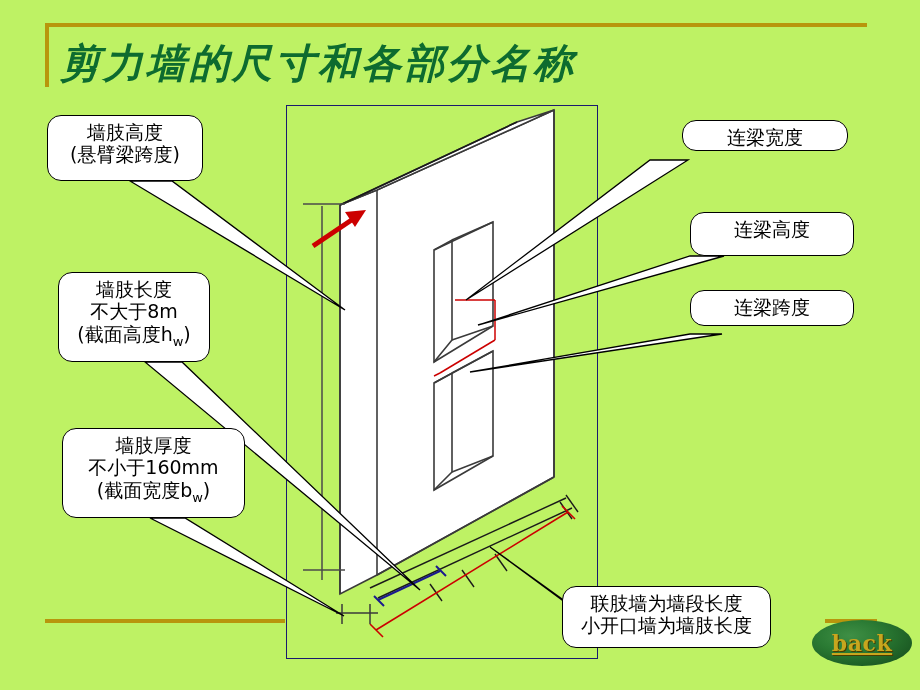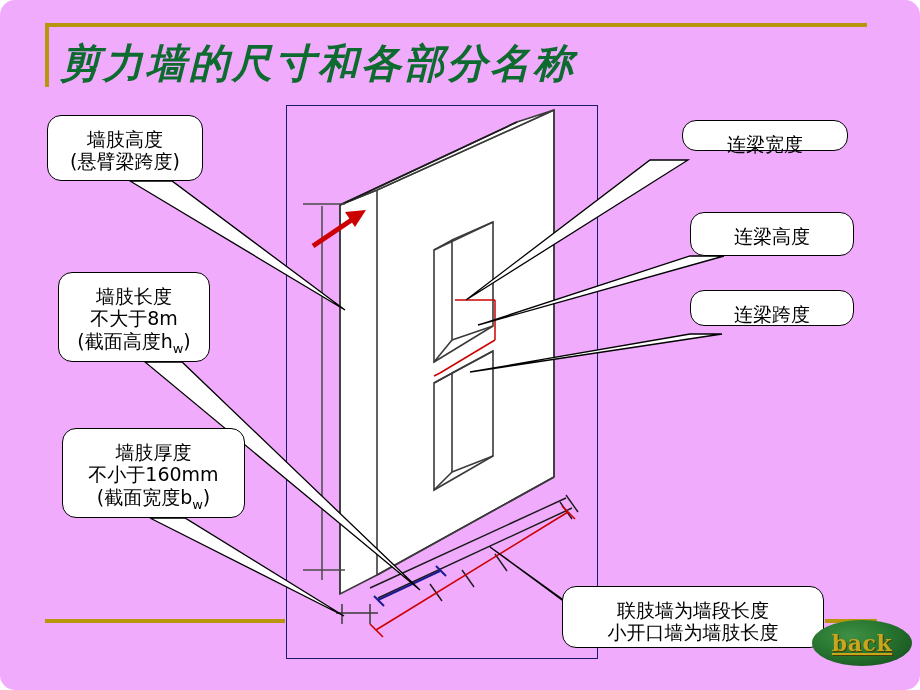--- a/index.html
+++ b/index.html
@@ -12,22 +12,21 @@
     background: #ffffff;
     font-family: "Liberation Sans", sans-serif;
     overflow: hidden;
     position: relative;
   }
   #slide {
     position: absolute;
     left: 0; top: 0;
     width: 920px;
     height: 690px;
-    background: #f0abfc;
-    border-radius: 15px;
+    background: #bef264;
   }
   
   .rule {
     position: absolute;
     background: #b8960c;
   }
   #rule-top {
     left: 45px; top: 23px;
     width: 822px; height: 4px;
   }
@@ -78,21 +77,21 @@
   .callout {
     position: absolute;
     border: 1.6px solid #000000;
     border-radius: 14px;
     background: #ffffff;
     font-family: "DejaVu Sans", "Liberation Sans", sans-serif;
     font-size: 19px;
     color: #000000;
     text-align: center;
     line-height: 1.18;
-    padding: 12px 10px;
+    padding: 5px 10px;
     box-sizing: border-box;
     white-space: nowrap;
     z-index: 5;
   }
   .callout .ln { display: block; }
   .sub {
     font-size: 13px;
     vertical-align: sub;
   }
   #callout-leg-height {
@@ -114,21 +113,21 @@
   #callout-beam-height {
     left: 690px; top: 212px;
     width: 164px; height: 44px;
   }
   #callout-beam-span {
     left: 690px; top: 290px;
     width: 164px; height: 36px;
   }
   #callout-wall-segment {
     left: 562px; top: 586px;
-    width: 262px; height: 62px;
+    width: 209px; height: 62px;
     font-size: 19px;
   }
   
   #back-button {
     position: absolute;
     left: 812px;
     top: 620px;
     width: 100px;
     height: 46px;
     border-radius: 50%;

